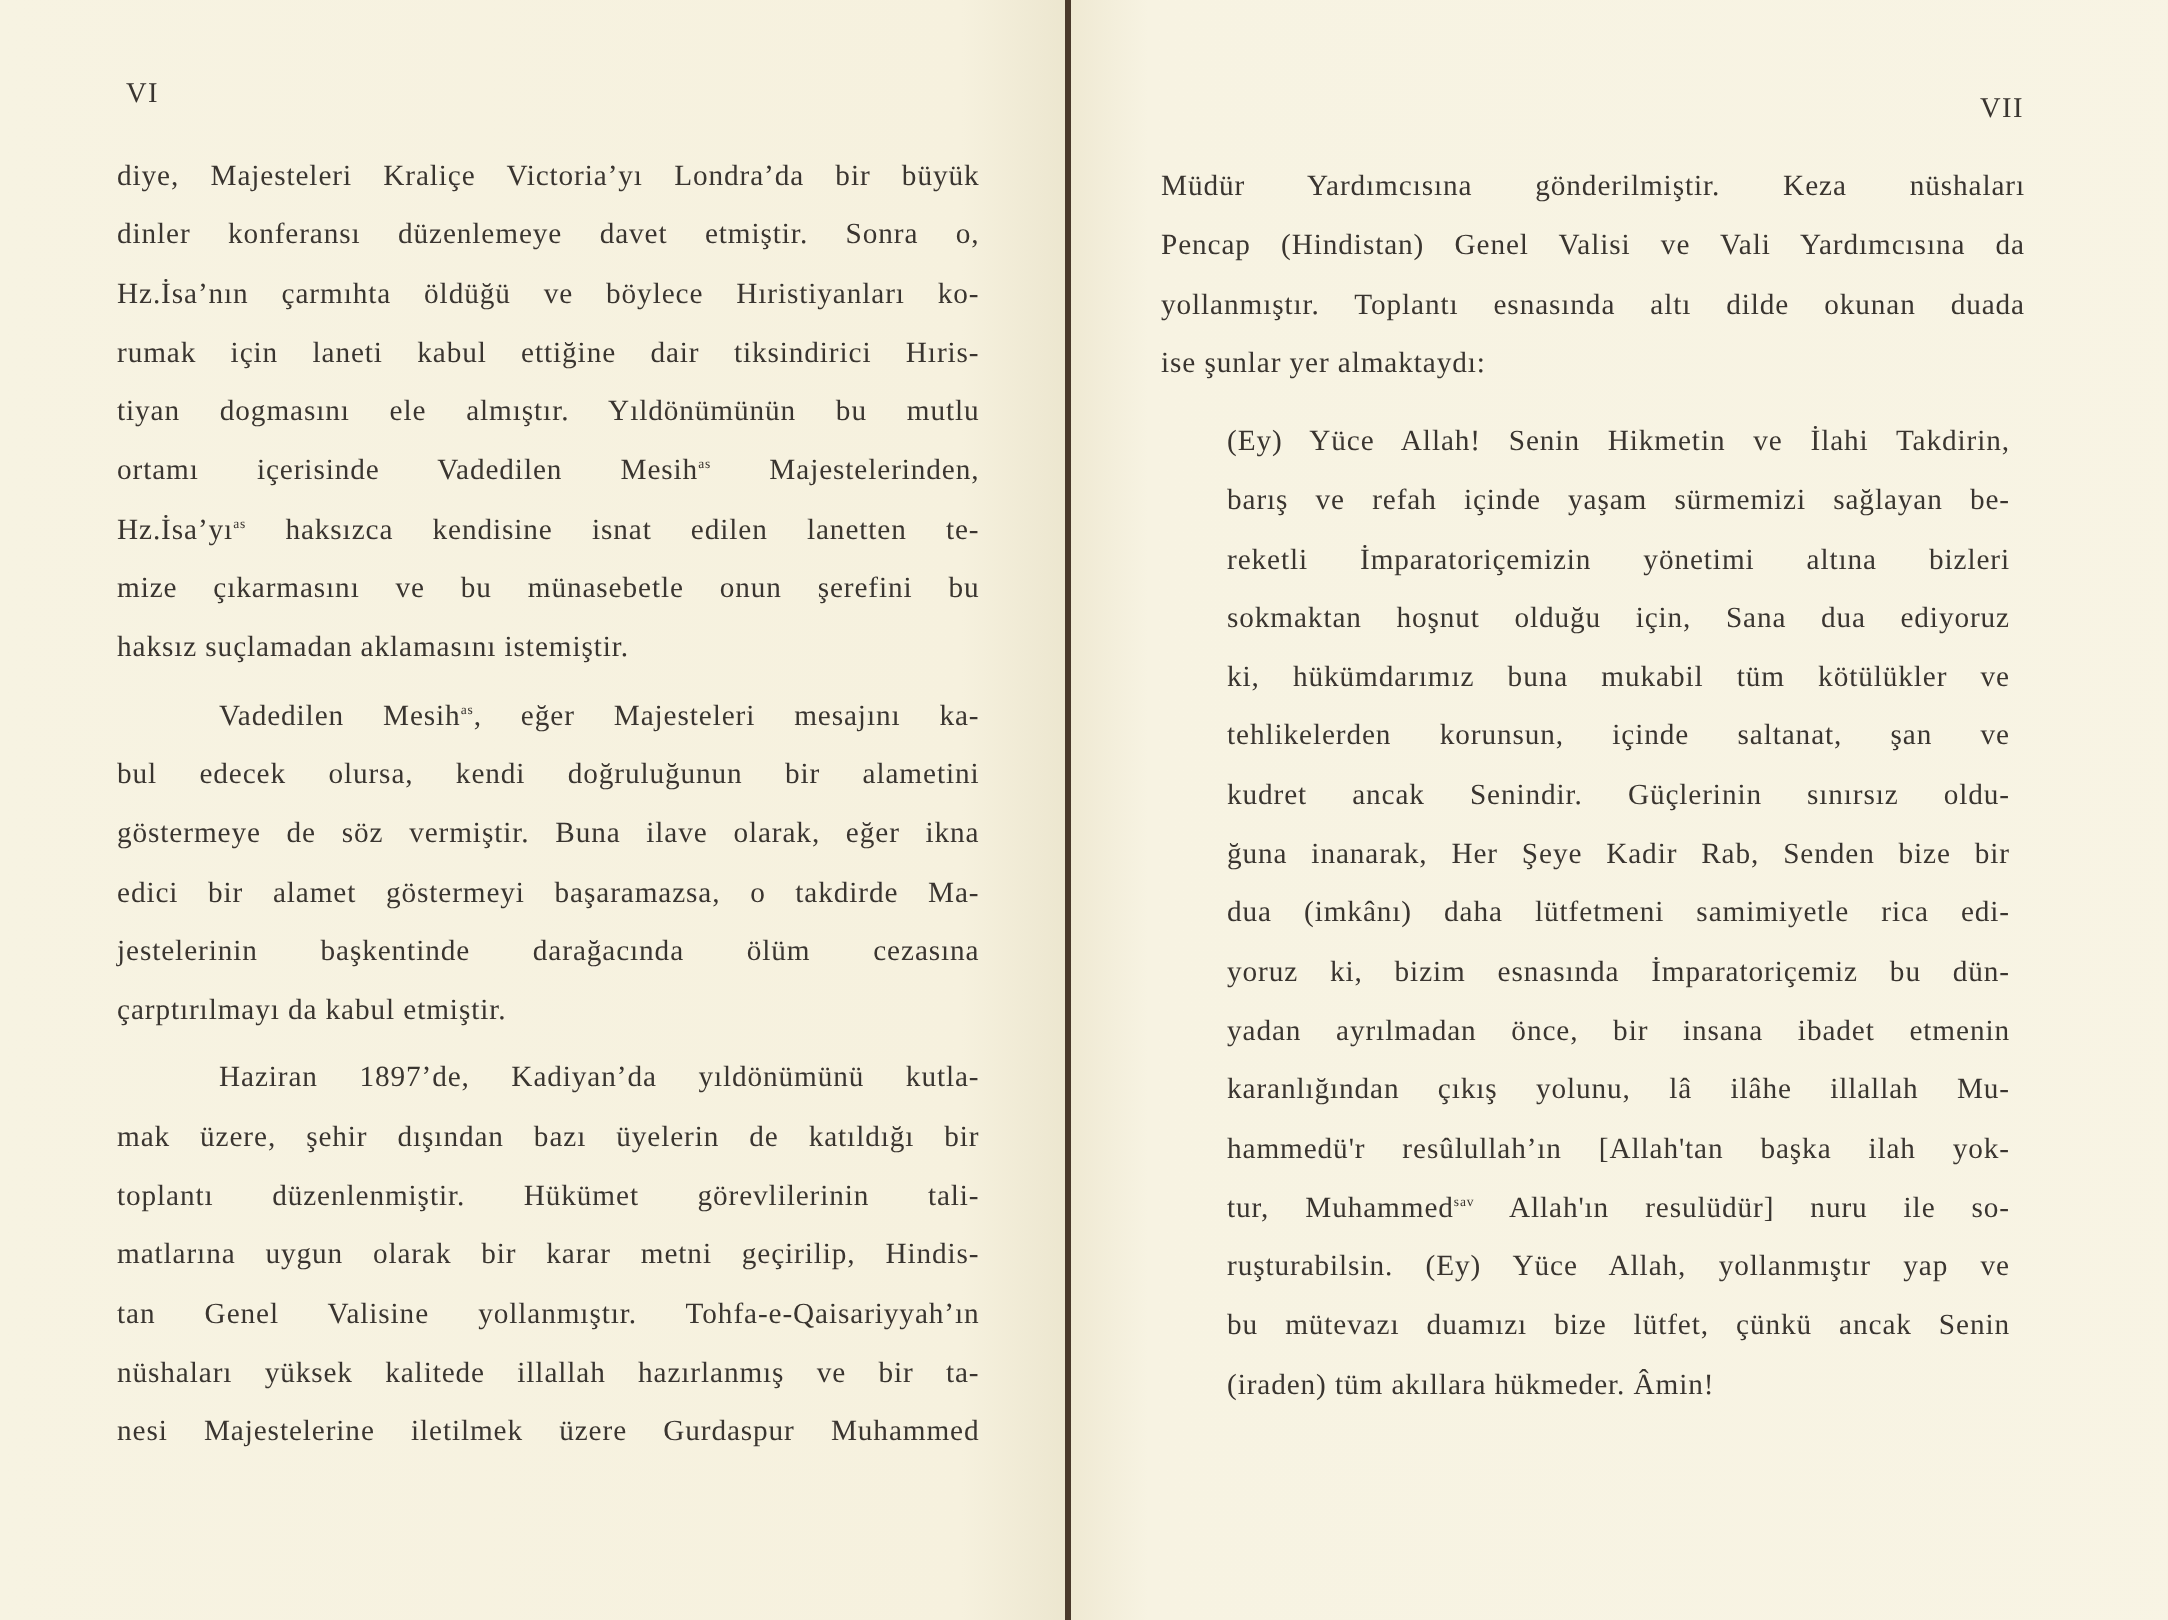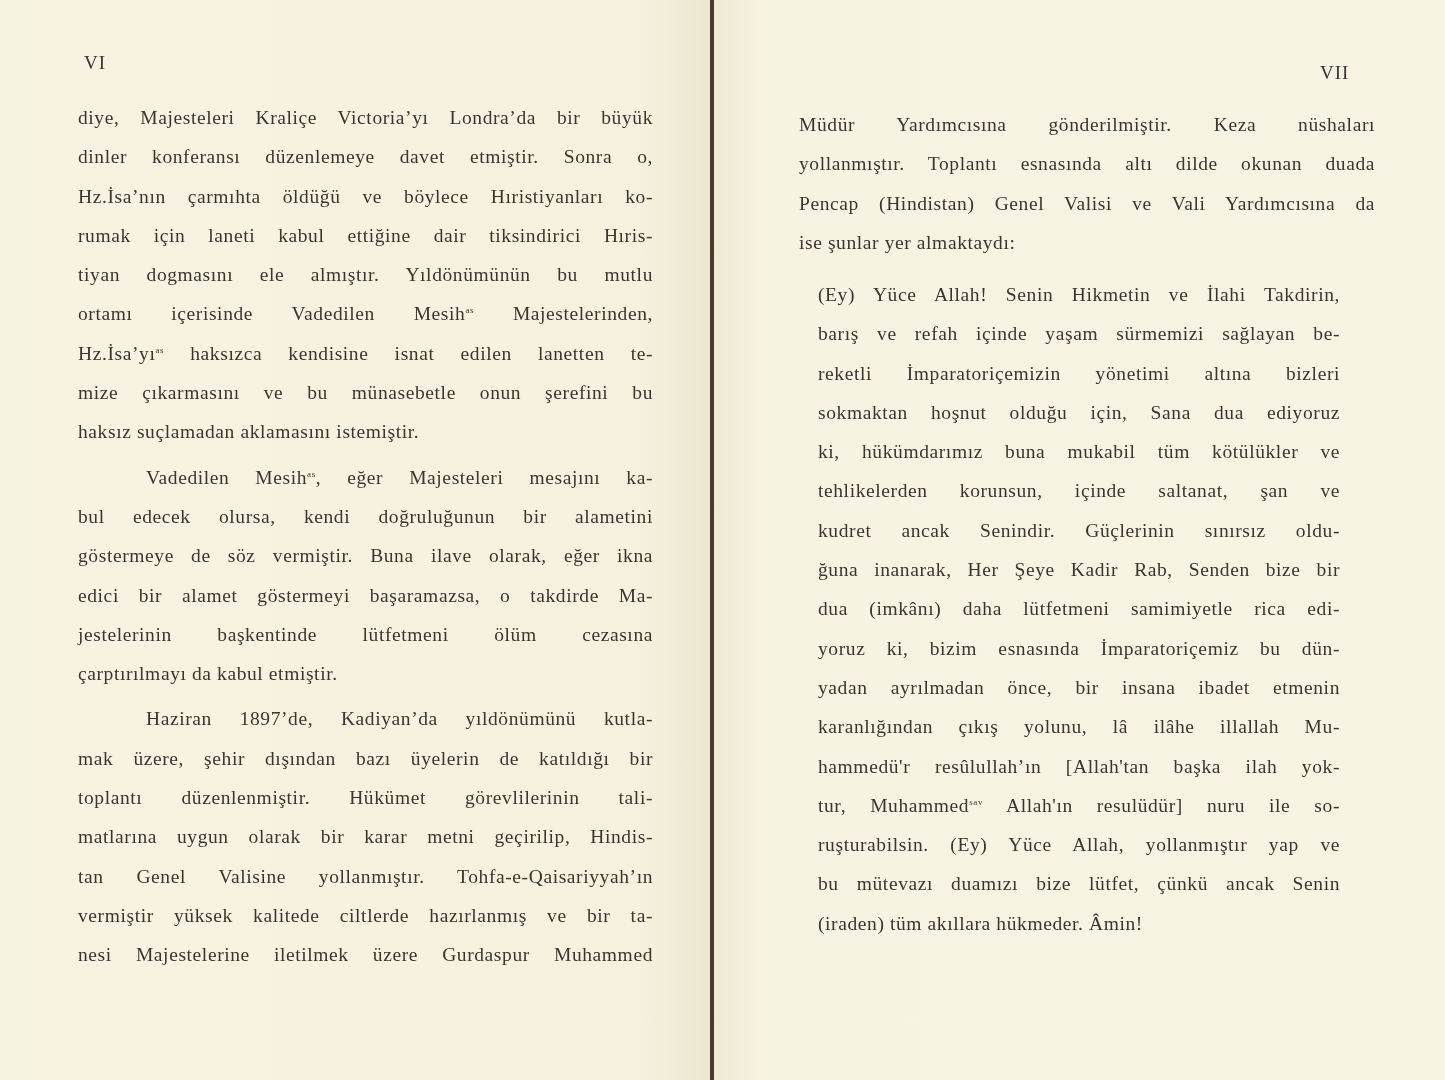--- a/index.html
+++ b/index.html
@@ -23,21 +23,21 @@
   .folio {
     position: absolute; font-size: 19px; color: #3a3530; letter-spacing: 1px;
   }
   .folio-left { left: 84px; top: 52px; }
   .folio-right { left: 1320px; top: 62px; }
   .text-block {
     position: absolute; font-size: 19.5px; line-height: 39.3px;
     letter-spacing: 0.6px;
   }
   .left-block { left: 78px; top: 98px; width: 575px; }
-  .right-block-top { left: 799px; top: 105px; width: 576px; }
+  .right-block-top { left: 774px; top: 105px; width: 576px; }
   .right-block-quote { left: 801px; top: 275px; width: 522px; margin-left: 17px; }
   .line {
     display: block; white-space: nowrap;
     text-align: justify; text-align-last: justify;
   }
   .line.last { text-align-last: left; }
   .line.indent { padding-left: 68px; }
   sup { font-size: 9px; vertical-align: 7px; line-height: 0; }
   .para-gap { height: 6px; }
 </style>
@@ -57,45 +57,45 @@
         <span class="line"><span>Hz.İsa’yı</span><sup>as</sup><span> haksızca kendisine isnat edilen lanetten te-</span></span>
         <span class="line">mize çıkarmasını ve bu münasebetle onun şerefini bu</span>
         <span class="line last">haksız suçlamadan aklamasını istemiştir.</span>
       </div>
       <div class="para-gap"></div>
       <div>
         <span class="line indent"><span>Vadedilen Mesih</span><sup>as</sup><span>, eğer Majesteleri mesajını ka-</span></span>
         <span class="line">bul edecek olursa, kendi doğruluğunun bir alametini</span>
         <span class="line">göstermeye de söz vermiştir. Buna ilave olarak, eğer ikna</span>
         <span class="line">edici bir alamet göstermeyi başaramazsa, o takdirde Ma-</span>
-        <span class="line">jestelerinin başkentinde lütfetmeni ölüm cezasına</span>
+        <span class="line">jestelerinin başkentinde darağacında ölüm cezasına</span>
         <span class="line last">çarptırılmayı da kabul etmiştir.</span>
       </div>
       <div class="para-gap"></div>
       <div>
         <span class="line indent">Haziran 1897’de, Kadiyan’da yıldönümünü kutla-</span>
         <span class="line">mak üzere, şehir dışından bazı üyelerin de katıldığı bir</span>
         <span class="line">toplantı düzenlenmiştir. Hükümet görevlilerinin tali-</span>
         <span class="line">matlarına uygun olarak bir karar metni geçirilip, Hindis-</span>
         <span class="line">tan Genel Valisine yollanmıştır. Tohfa-e-Qaisariyyah’ın</span>
-        <span class="line">vermiştir yüksek kalitede ciltlerde hazırlanmış ve bir ta-</span>
+        <span class="line">nüshaları yüksek kalitede illallah hazırlanmış ve bir ta-</span>
         <span class="line">nesi Majestelerine iletilmek üzere Gurdaspur Muhammed</span>
       </div>
     </div>
 </div>
 
 <div class="spine"></div>
 
 <div class="page page-right">
   <div class="folio folio-right" style="left:606px;">VII</div>
 </div>
 <div class="text-block right-block-top" id="right-intro">
     <span class="line">Müdür Yardımcısına gönderilmiştir. Keza nüshaları</span>
+    <span class="line">Pencap (Hindistan) Genel Valisi ve Vali Yardımcısına da</span>
     <span class="line">yollanmıştır. Toplantı esnasında altı dilde okunan duada</span>
-    <span class="line">Pencap (Hindistan) Genel Valisi ve Vali Yardımcısına da</span>
     <span class="line last">ise şunlar yer almaktaydı:</span>
   </div>
 <div class="text-block right-block-quote" id="right-quote">
     <span class="line">(Ey) Yüce Allah! Senin Hikmetin ve İlahi Takdirin,</span>
     <span class="line">barış ve refah içinde yaşam sürmemizi sağlayan be-</span>
     <span class="line">reketli İmparatoriçemizin yönetimi altına bizleri</span>
     <span class="line">sokmaktan hoşnut olduğu için, Sana dua ediyoruz</span>
     <span class="line">ki, hükümdarımız buna mukabil tüm kötülükler ve</span>
     <span class="line">tehlikelerden korunsun, içinde saltanat, şan ve</span>
     <span class="line">kudret ancak Senindir. Güçlerinin sınırsız oldu-</span>

